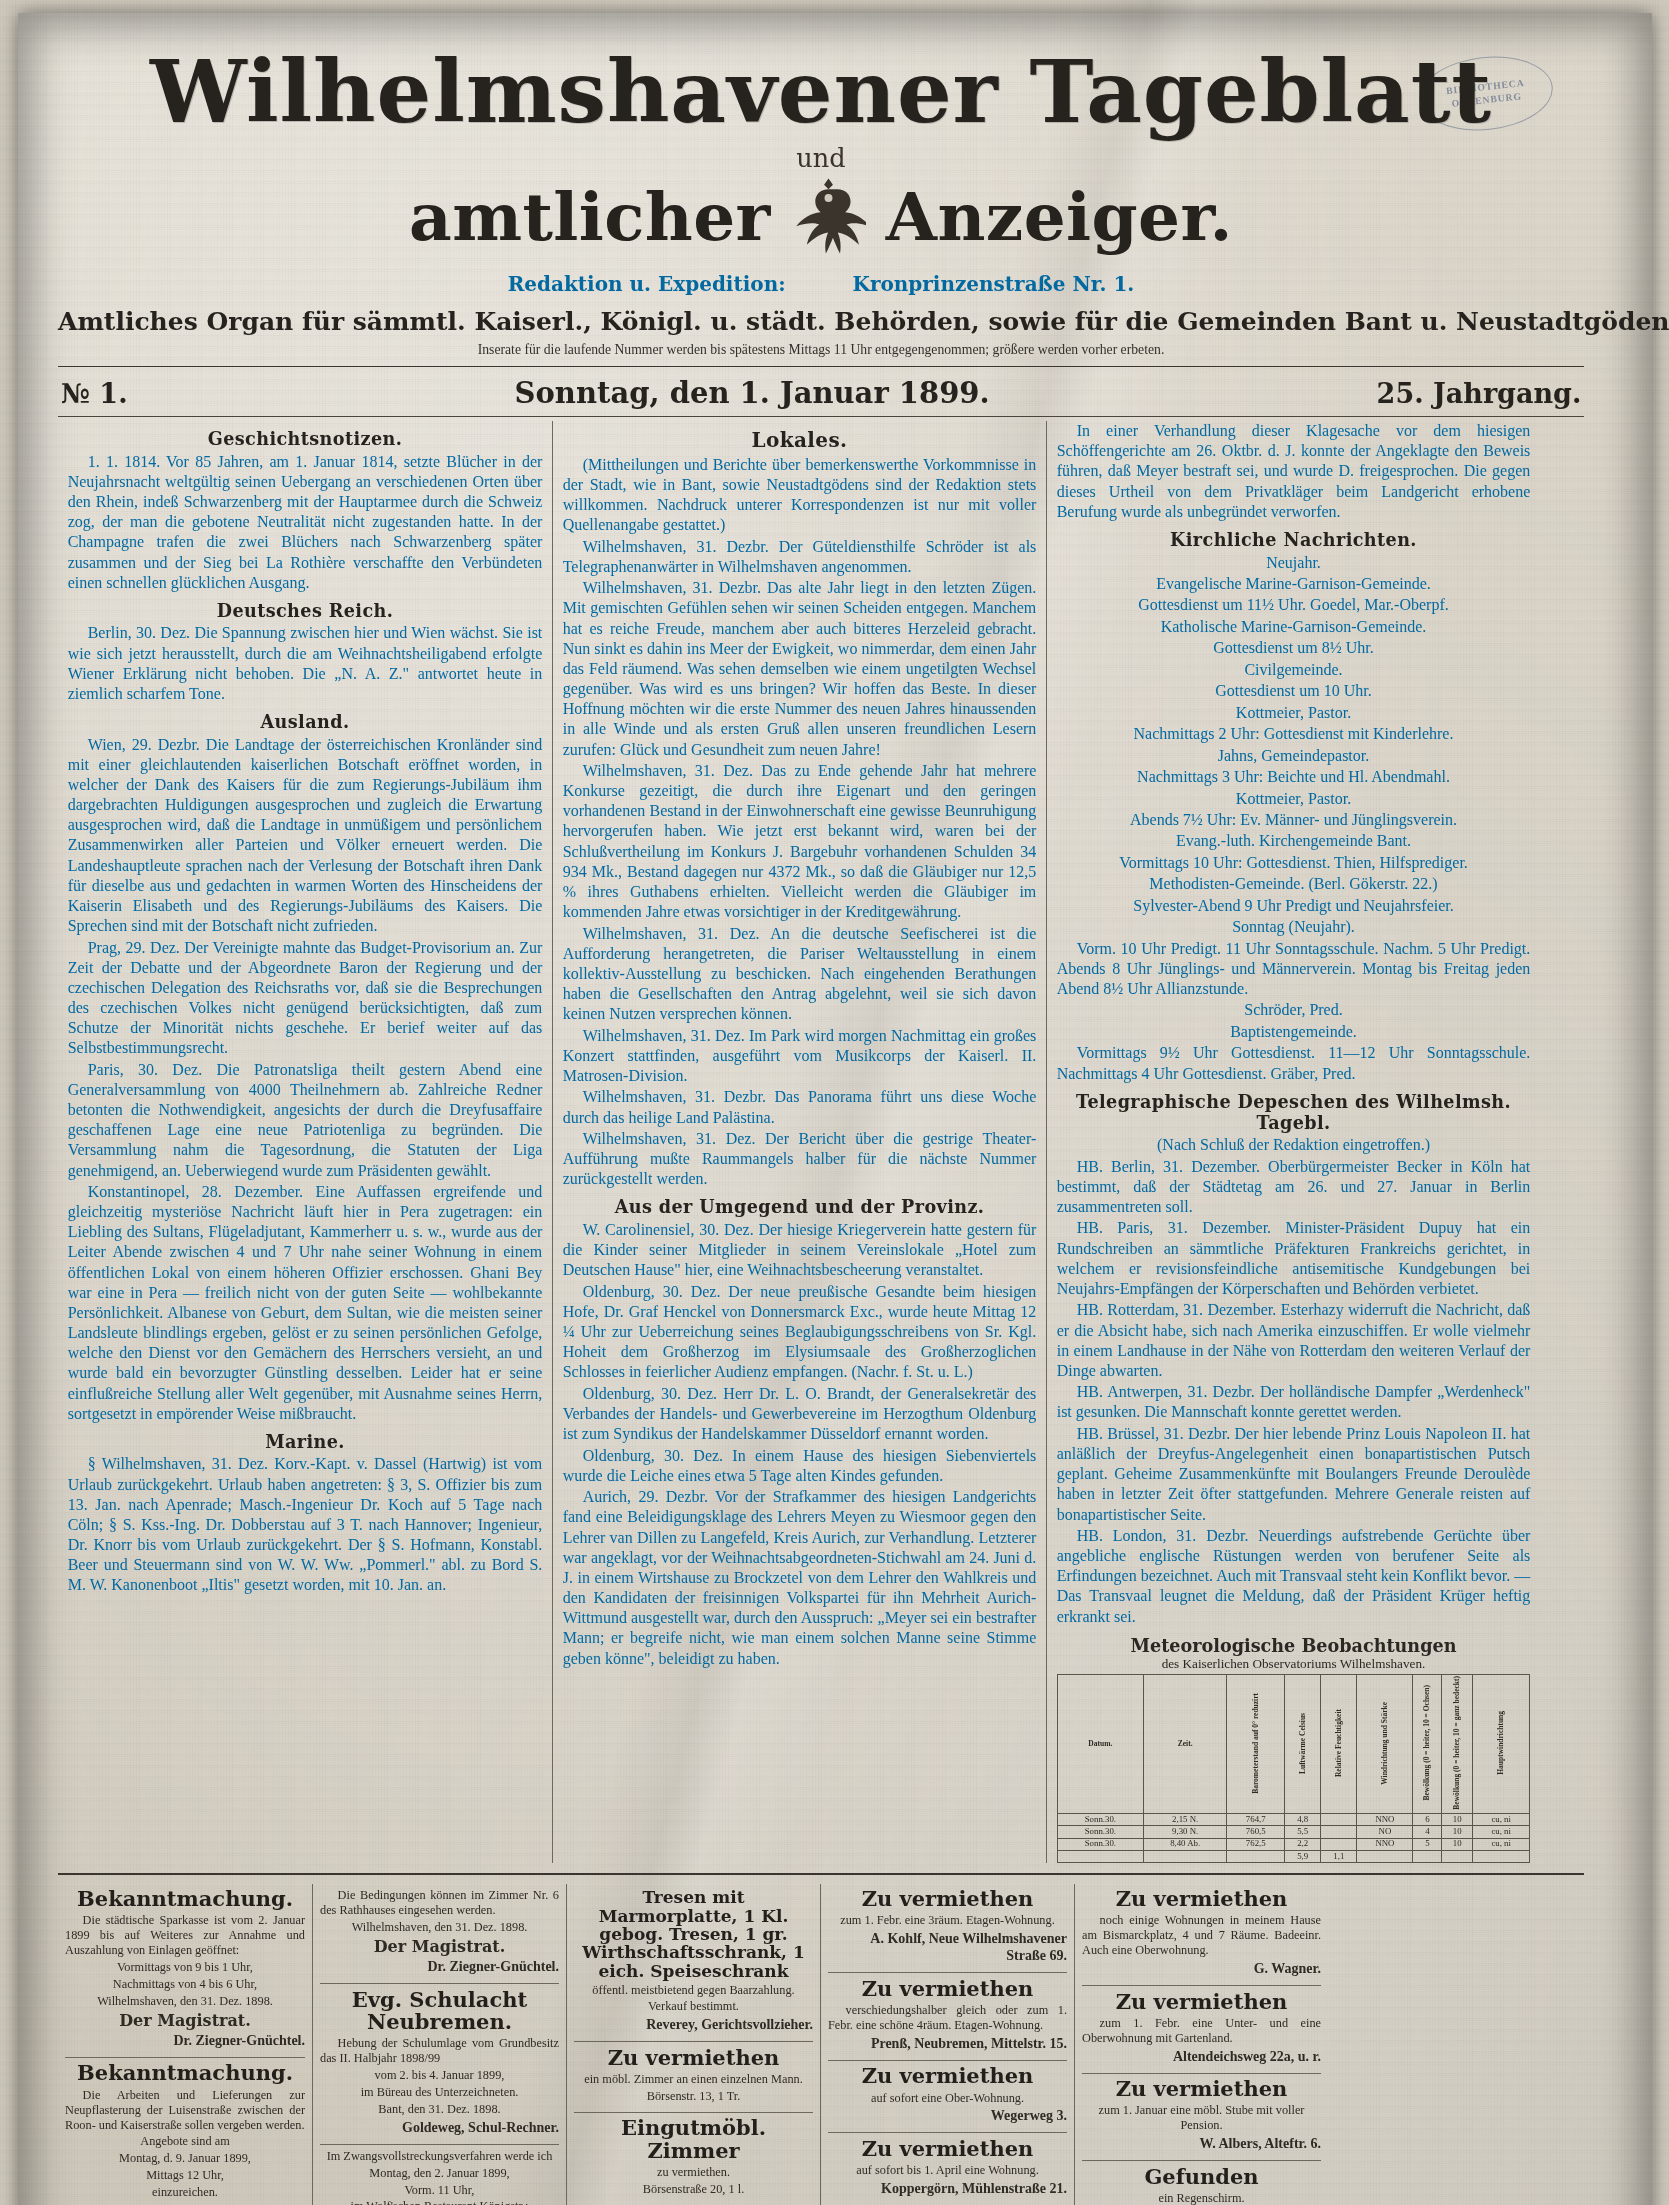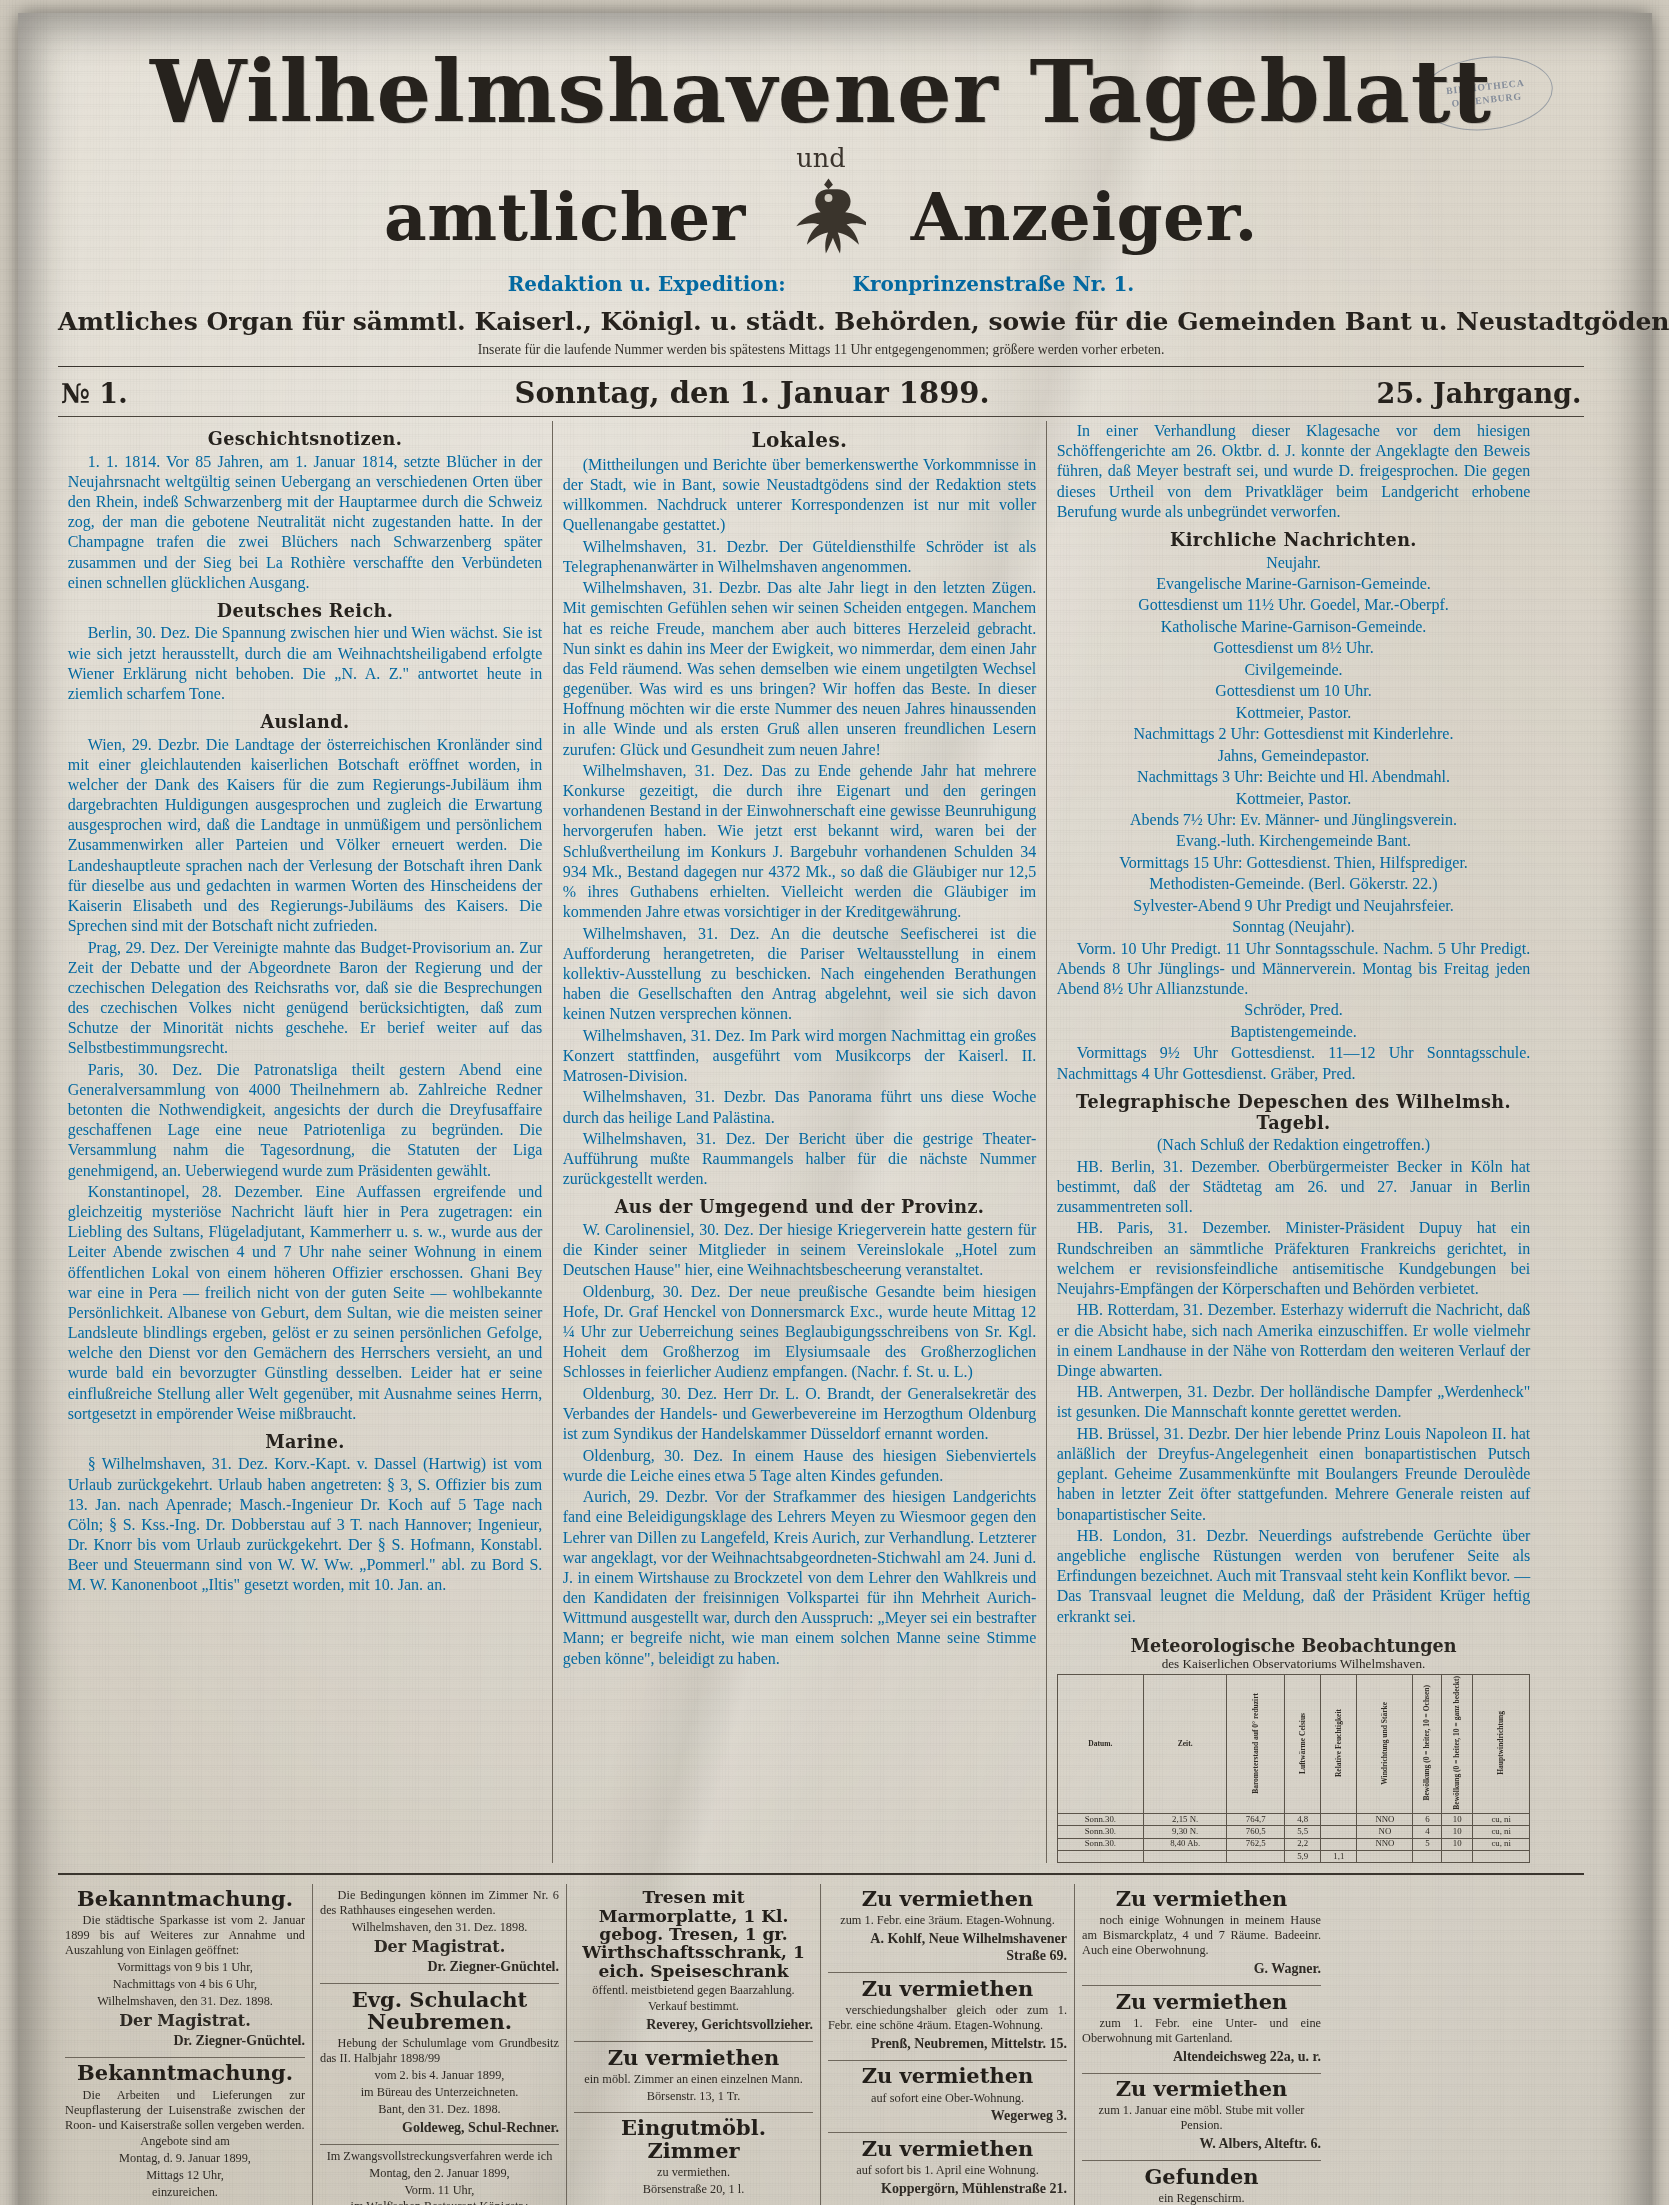--- a/index.html
+++ b/index.html
@@ -40,21 +40,21 @@
     line-height:1.0;
     color:#26221d;
     text-shadow:0.9px 0.9px 0 rgba(0,0,0,.18);
     white-space:nowrap;
   }
   .masthead-und{
     text-align:center;font-size:25.6px;font-family:"DejaVu Serif",serif;
     margin-top:8px;color:#3a332c;
   }
   .masthead-sub{
-    display:flex;align-items:center;justify-content:center;gap:45px;
+    display:flex;align-items:center;justify-content:center;gap:20px;
     margin-top:1.8px;
   }
   .masthead-sub .word{
     font-family:"DejaVu Serif",serif;font-weight:bold;font-size:66px;
     color:#26221d;letter-spacing:0.4px;
   }
   .eagle{width:75px;height:84px;position:relative;}
   .redaktion{
     text-align:center;font-family:"DejaVu Serif",serif;font-weight:bold;
     font-size:20px;margin-top:13.2px;color:#0369a1;
@@ -223,21 +223,21 @@
         <p class="p center">Gottesdienst um 8½ Uhr.</p>
         <p class="p center">Civilgemeinde.</p>
         <p class="p center">Gottesdienst um 10 Uhr.</p>
         <p class="p center">Kottmeier, Pastor.</p>
         <p class="p center">Nachmittags 2 Uhr: Gottesdienst mit Kinderlehre.</p>
         <p class="p center">Jahns, Gemeindepastor.</p>
         <p class="p center">Nachmittags 3 Uhr: Beichte und Hl. Abendmahl.</p>
         <p class="p center">Kottmeier, Pastor.</p>
         <p class="p center">Abends 7½ Uhr: Ev. Männer- und Jünglingsverein.</p>
         <p class="p center">Evang.-luth. Kirchengemeinde Bant.</p>
-        <p class="p center">Vormittags 15 Uhr: Gottesdienst. Thien, Hilfsprediger.</p>
+        <p class="p center">Vormittags 10 Uhr: Gottesdienst. Thien, Hilfsprediger.</p>
         <p class="p center">Methodisten-Gemeinde. (Berl. Gökerstr. 22.)</p>
         <p class="p center">Sylvester-Abend 9 Uhr Predigt und Neujahrsfeier.</p>
         <p class="p center">Sonntag (Neujahr).</p>
         <p class="p">Vorm. 10 Uhr Predigt. 11 Uhr Sonntagsschule. Nachm. 5 Uhr Predigt. Abends 8 Uhr Jünglings- und Männerverein. Montag bis Freitag jeden Abend 8½ Uhr Allianzstunde.</p>
         <p class="p center">Schröder, Pred.</p>
         <p class="p center">Baptistengemeinde.</p>
         <p class="p">Vormittags 9½ Uhr Gottesdienst. 11—12 Uhr Sonntagsschule. Nachmittags 4 Uhr Gottesdienst. Gräber, Pred.</p>
 
         <div class="sechead">Telegraphische Depeschen des Wilhelmsh. Tagebl.</div>
         <p class="p center">(Nach Schluß der Redaktion eingetroffen.)</p>

